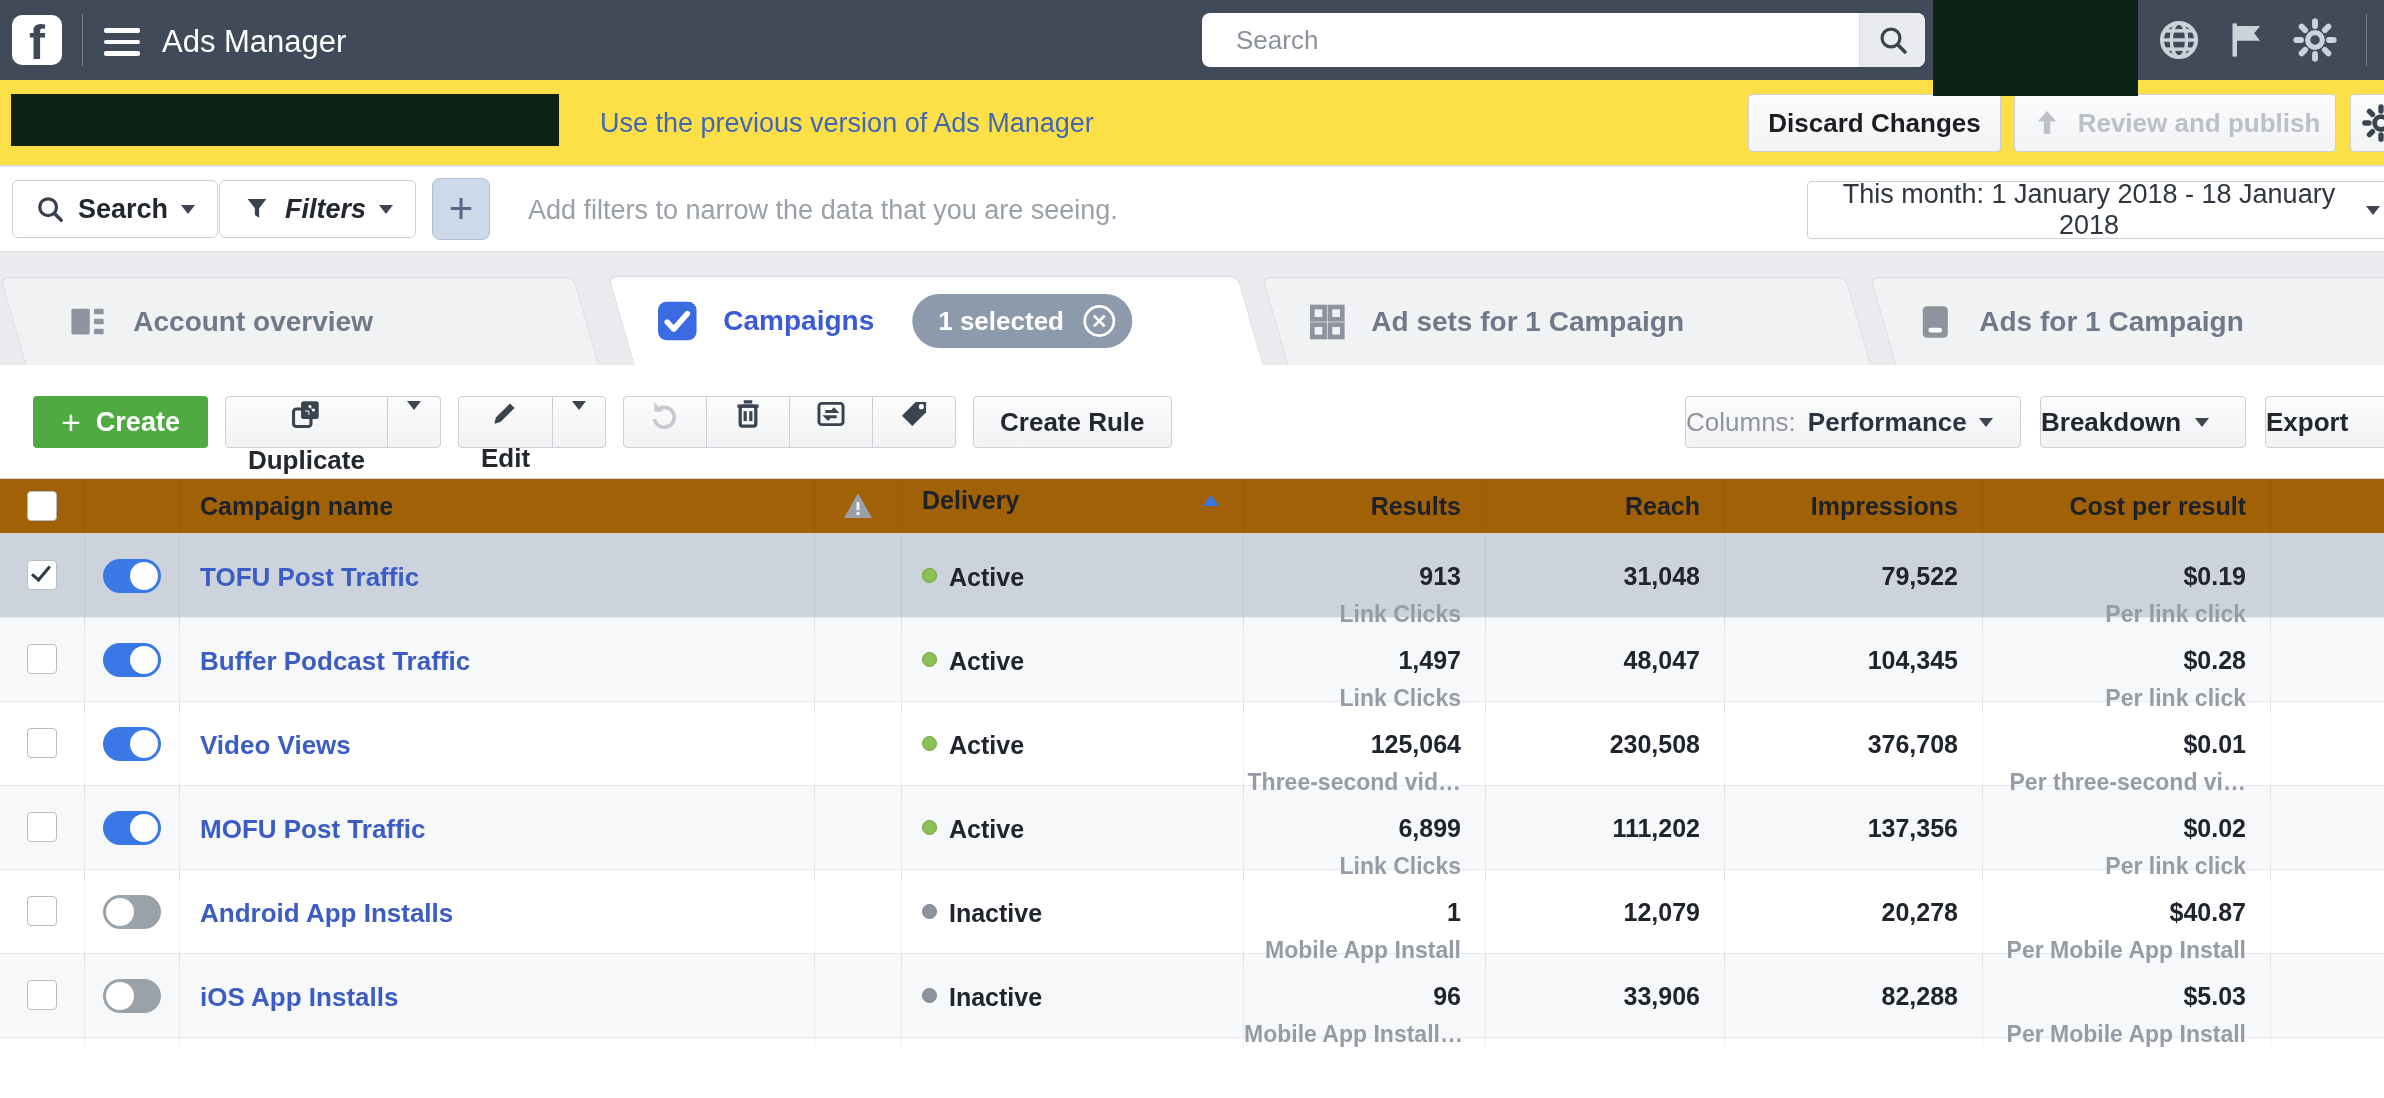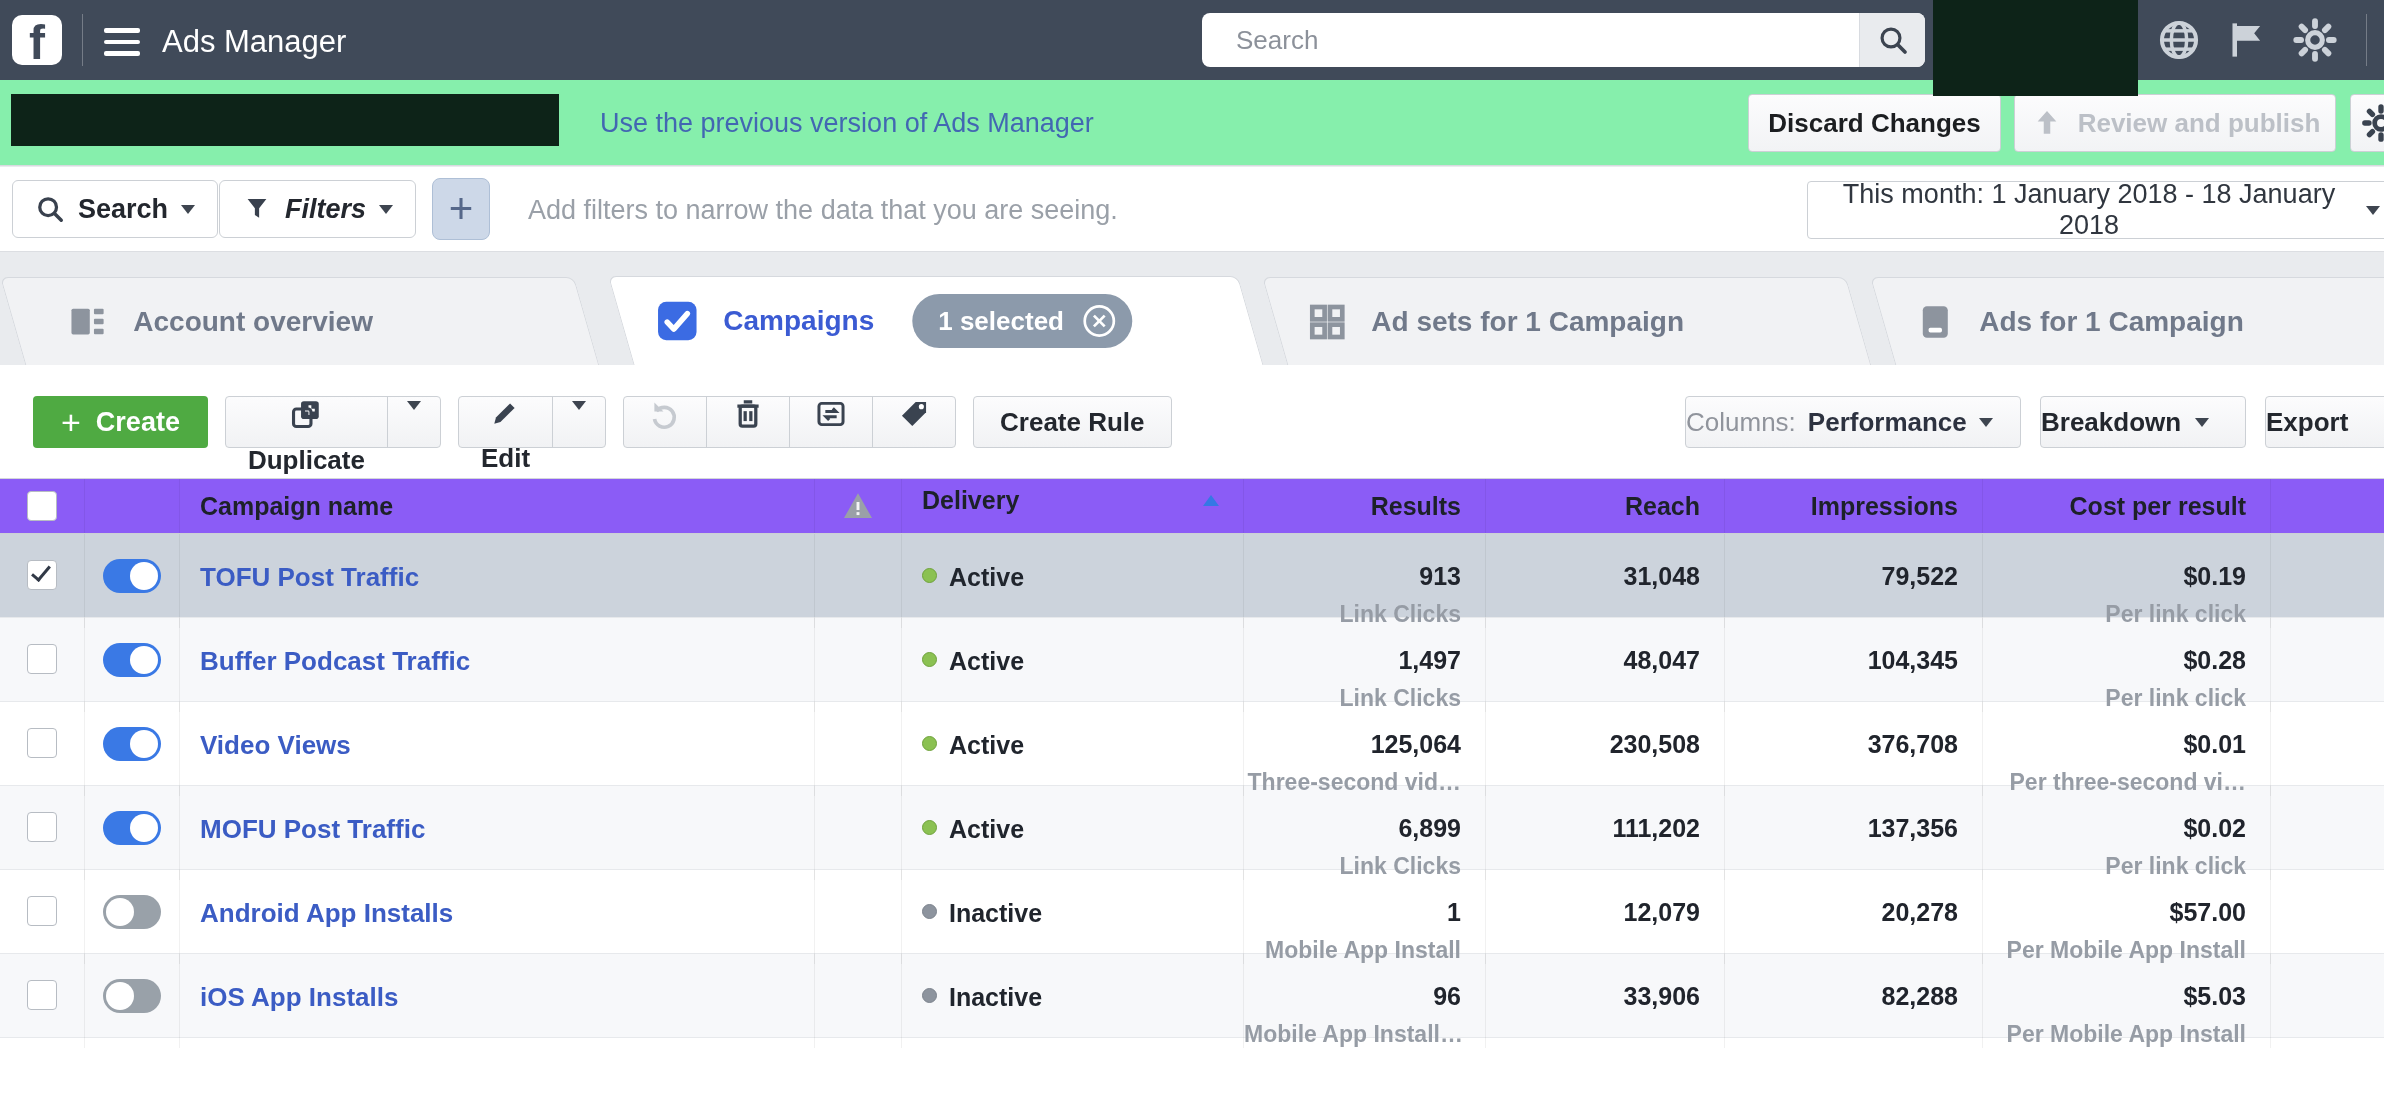--- a/index.html
+++ b/index.html
@@ -30,21 +30,21 @@
                     align-items:center; justify-content:center; color:#3c4450; cursor:pointer; }
   .nav-icons { position:absolute; left:2156px; top:0; height:80px; display:flex; align-items:center; gap:22px; color:#ccd2d9; }
   .nav-icons .nico { width:46px; height:46px; display:flex; align-items:center; justify-content:center; cursor:pointer; }
 
   
   .redaction { position:absolute; background:#0d2318; z-index:60; }
   .redact-nav { left:1933px; top:0; width:205px; height:96px; }
   .redact-account { left:11px; top:94px; width:548px; height:52px; }
 
   
-  .subheader { position:absolute; top:80px; left:0; right:0; height:86px; background:#86efac; border-bottom:1px solid #d8dadf; }
+  .subheader { position:absolute; top:80px; left:0; right:0; height:86px; background:#fde047; border-bottom:1px solid #d8dadf; }
   .prev-link { position:absolute; left:600px; top:28px; color:#4267b2; font-size:27px; text-decoration:none; cursor:pointer; }
   .btn { border:1px solid #ccd0d5; background:linear-gradient(#fcfcfd,#f2f3f5); border-radius:4px;
          font-size:26px; font-weight:bold; color:#1c1e21; display:inline-flex; align-items:center;
          justify-content:center; cursor:pointer; font-family:inherit; }
   .btn-discard { position:absolute; left:1748px; top:14px; width:253px; height:58px; }
   .btn-review  { position:absolute; left:2014px; top:14px; width:322px; height:58px; color:#bcc0c7; gap:14px; }
   .btn-subgear { position:absolute; left:2350px; top:14px; width:62px; height:58px; color:#3a4350; }
 
   
   .filterbar { position:absolute; top:167px; left:0; right:0; height:85px; background:#fff; border-bottom:1px solid #dcdee2; }
@@ -101,21 +101,21 @@
   .btn-export    { left:2265px; width:160px; height:52px; }
 
   .caret { width:0; height:0; border:7px solid transparent; border-top:9px solid currentColor; transform:translateY(4px); }
   .caret.dark { color:#3e4550; }
 
   
   .table { position:absolute; top:113px; left:0; right:0; }
   .grid { display:grid; grid-template-columns:85px 95px 635px 87px 342px 242px 239px 258px 288px 113px; }
   .cell { border-right:1px solid rgba(0,0,0,.055); min-width:0; }
   .cell:last-child { border-right:none; }
-  .thead { height:56px; background:#8b5cf6; border-top:1px solid #d3d6da; border-bottom:1px solid #ccd0d5; }
+  .thead { height:56px; background:#a16207; border-top:1px solid #d3d6da; border-bottom:1px solid #ccd0d5; }
   .thead .cell { display:flex; align-items:center; font-size:25px; font-weight:bold; color:#1d2129; }
   .th-check { justify-content:center; }
   .th-name { padding-left:20px; }
   .th-warn { justify-content:center; color:#9aa0a8; }
   .th-delivery { color:#3578e5; padding:0 24px 12px 20px; justify-content:space-between; cursor:pointer;text-align:center; }
   .sort-asc { width:0; height:0; border:8px solid transparent; border-bottom:11px solid #3578e5; border-top:none; }
   .th-num { justify-content:flex-end; padding-right:24px; cursor:pointer; }
 
   .row { height:84px; background:#fff; border-bottom:1px solid #e7e9ec;font-weight:bold; }
   .row.stripe { background:#f7f8fa; }
@@ -597,21 +597,21 @@
       <div class="val">1</div>
       <div class="sub">Mobile App Install</div>
     </div>
     <div class="cell c-num">
       <div class="val">12,079</div>
     </div>
     <div class="cell c-num">
       <div class="val">20,278</div>
     </div>
     <div class="cell c-num">
-      <div class="val">$57.00</div>
+      <div class="val">$40.87</div>
       <div class="sub">Per Mobile App Install</div>
     </div>
     <div class="cell"></div>
   </div>
 
   <div class="row grid stripe">
     <div class="cell c-check">
       <span class="checkbox"></span>
     </div>
     <div class="cell c-toggle">

